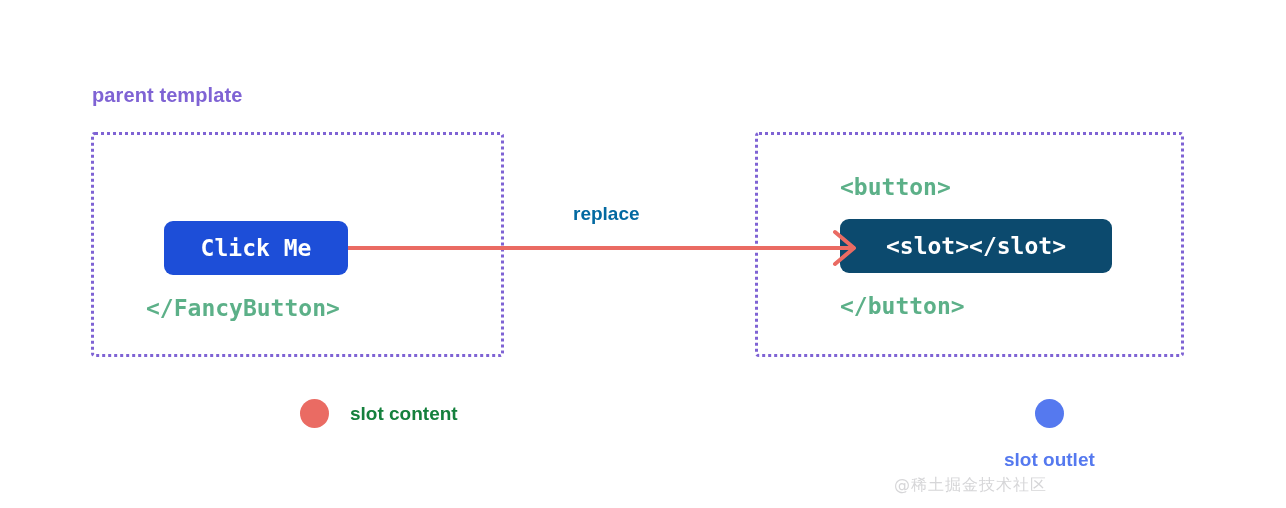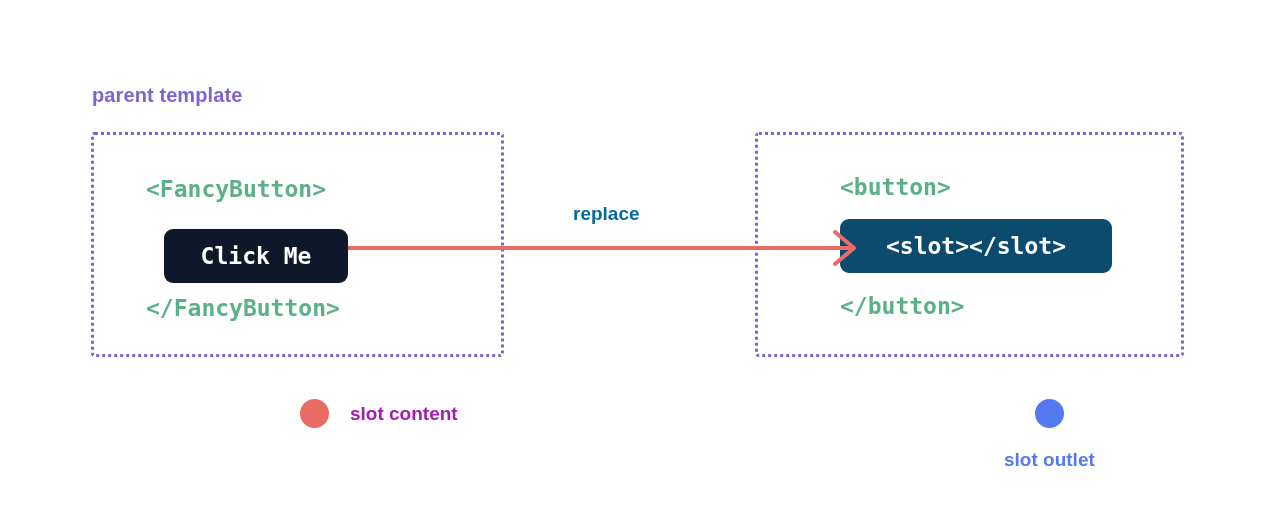--- a/index.html
+++ b/index.html
@@ -70,22 +70,21 @@
     font-weight: bold;
     font-size: 23px;
     color: #ffffff;
     border-radius: 9px;
     white-space: nowrap;
     box-sizing: border-box;
   }
   #chip-click-me {
     left: 164px; top: 221px;
     width: 184px; height: 54px;
-    background: #0f172a;
-    margin-top: 8px;
+    background: #1d4ed8;
   }
   #chip-slot {
     left: 840px; top: 219px;
     width: 272px; height: 54px;
     background: #0c4a6e;
   }
 
   
   #arrow-svg {
     position: absolute;
@@ -124,21 +123,21 @@
     flex: 0 0 auto;
   }
   .legend-dot.red  { background: #ea6b63; }
   .legend-dot.blue { background: #5579ef; }
 
   .legend-label {
     font-family: "Liberation Sans", sans-serif;
     font-weight: bold;
     font-size: 19px;
   }
-  .legend-label.red  { color: #a21caf; }
+  .legend-label.red  { color: #15803d; }
   .legend-label.blue { color: #5579ef; }
 
   
   #watermark {
     position: absolute;
     right: 18px;
     bottom: 12px;
     font-family: "DejaVu Sans", sans-serif;
     font-size: 16px;
     color: #d6d6d8;
@@ -148,21 +147,20 @@
 </style>
 </head>
 <body>
 
 <div class="canvas">
 
   <div class="panel-title" id="title-left">parent template</div>
 
   <div class="dotted-box" id="box-left"></div>
 
-  <div class="code" id="code-open-left">&lt;FancyButton&gt;</div>
 
   <div class="chip" id="chip-click-me">Click Me</div>
 
   <div class="code" id="code-close-left">&lt;/FancyButton&gt;</div>
 
 
   <div class="dotted-box" id="box-right"></div>
 
   <div class="code" id="code-open-right">&lt;button&gt;</div>
 
@@ -180,14 +178,15 @@
   <div class="legend" id="legend-slot-content">
     <span class="legend-dot red"></span>
     <span class="legend-label red">slot content</span>
   </div>
 
   <div class="legend" id="legend-slot-outlet">
     <span class="legend-dot blue"></span>
     <span class="legend-label blue">slot outlet</span>
   </div>
 
+  <div id="watermark">@稀土掘金技术社区</div>
 
 </div>
 
 </body></html>

